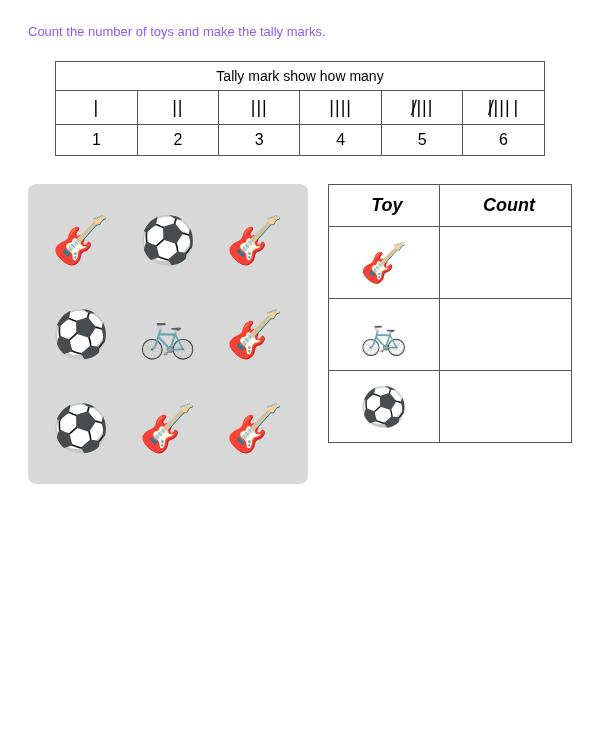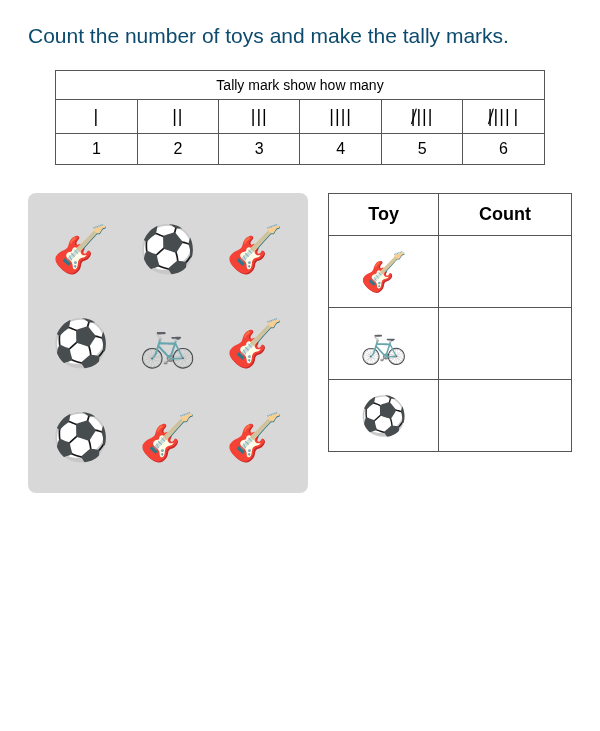--- a/index.html
+++ b/index.html
@@ -6,23 +6,23 @@
     body {
       width: 600px;
       height: 731px;
       background: #fff;
       font-family: Arial, sans-serif;
       padding: 24px 28px;
       overflow: hidden;
     }
 
     .instruction {
-      font-size: 21px;
+      font-size: 13px;
       margin-bottom: 22px;
-      color: #0c4a6e;
+      color: #8b5cf6;
     }
 
     
     .tally-table {
       border: 1.5px solid #555;
       border-collapse: collapse;
       margin: 4px auto 28px auto;
       width: 90%;
     }
     .tally-table th {
@@ -78,25 +78,26 @@
 
     
     .toy-tally-table {
       border: 1.5px solid #555;
       border-collapse: collapse;
       flex: 1;
       height: fit-content;
     }
     .toy-tally-table th {
       border: 1.5px solid #555;
-      text-align: center;
+      text-align: right;
       padding: 10px 36px;
       font-size: 18px;
       font-weight: bold;
       background: #fff;
+      font-style: italic;
     }
     .toy-tally-table td {
       border: 1.5px solid #555;
       text-align: center;
       padding: 10px 12px;
       font-size: 38px;
       height: 72px;
       width: 100px;
     }
     .toy-tally-table td.tally-cell {

